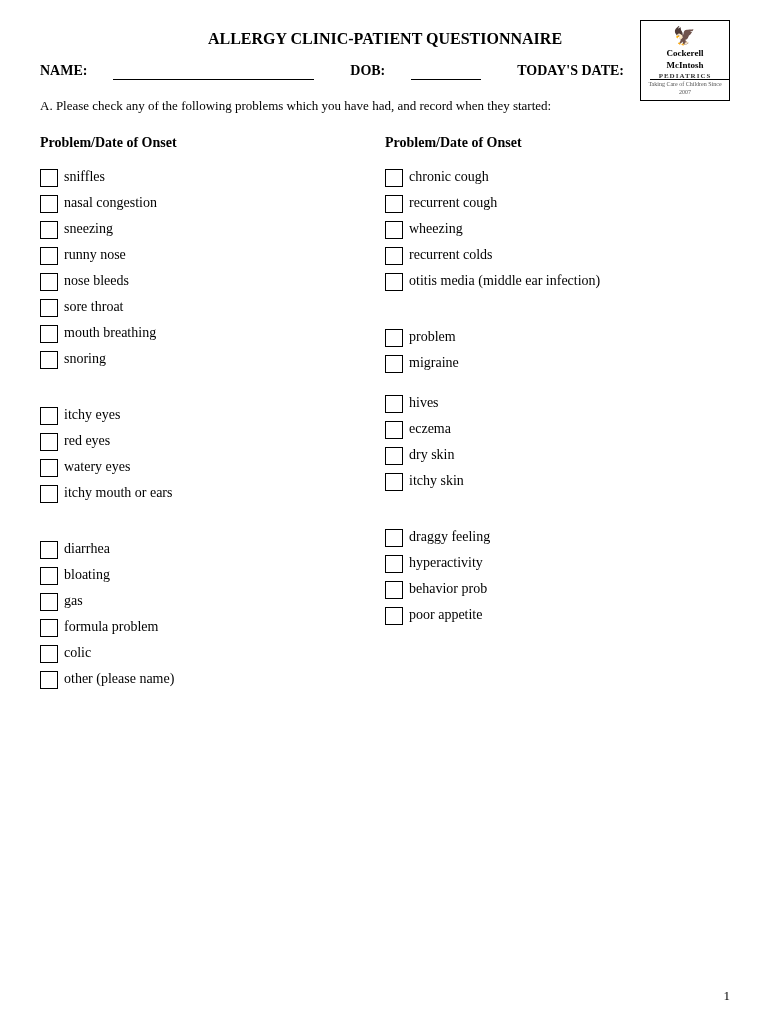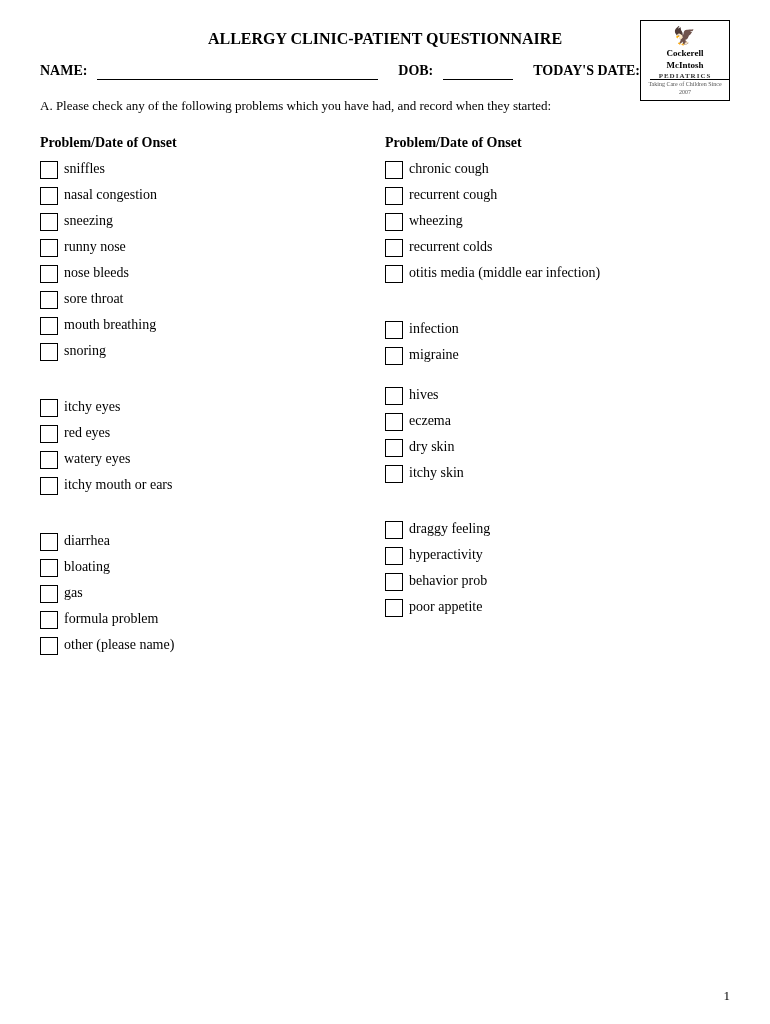--- a/index.html
+++ b/index.html
@@ -52,21 +52,21 @@
       font-weight: bold;
       color: #333;
     }
     .logo-tagline {
       font-size: 6px;
       color: #555;
     }
     .name-line {
       display: flex;
       align-items: center;
-      gap: 10px;
+      gap: 26px;
       margin-bottom: 18px;
       padding-top: 4px;
     }
     .name-label { font-weight: bold; font-size: 14px; }
     .name-blank {
       border-bottom: 1px solid #000;
       flex: 1;
       min-width: 200px;
       height: 18px;
     }
@@ -90,21 +90,21 @@
       display: flex;
       gap: 0;
     }
     .col {
       flex: 1;
       padding-right: 20px;
     }
     .col-header {
       font-weight: bold;
       font-size: 14px;
-      margin-bottom: 10px;
+      margin-bottom: 18px;
     }
     .checkbox-item {
       display: flex;
       align-items: flex-start;
       margin-bottom: 8px;
       gap: 6px;
     }
     .checkbox-box {
       width: 18px;
       height: 18px;
@@ -231,20 +231,24 @@
     <div class="checkbox-item">
       <div class="checkbox-box"></div>
       <span class="checkbox-label">gas</span>
     </div>
 
     <div class="checkbox-item">
       <div class="checkbox-box"></div>
       <span class="checkbox-label">formula problem</span>
     </div>
 
+    <div class="checkbox-item">
+      <div class="checkbox-box"></div>
+      <span class="checkbox-label">colic</span>
+    </div>
 
     <div class="checkbox-item">
       <div class="checkbox-box"></div>
       <span class="checkbox-label">other (please name)</span>
     </div>
   </div>
 
   <div class="col">
     <div class="col-header">Problem/Date of Onset</div>
 
@@ -271,21 +275,21 @@
     <div class="checkbox-item">
       <div class="checkbox-box"></div>
       <span class="checkbox-label">otitis media (middle ear infection)</span>
     </div>
 
 
     <div class="spacer"></div>
 
     <div class="checkbox-item">
       <div class="checkbox-box"></div>
-      <span class="checkbox-label">infection</span>
+      <span class="checkbox-label">problem</span>
     </div>
 
     <div class="checkbox-item">
       <div class="checkbox-box"></div>
       <span class="checkbox-label">migraine</span>
     </div>
 
     <div class="small-spacer"></div>
 
     <div class="checkbox-item">

